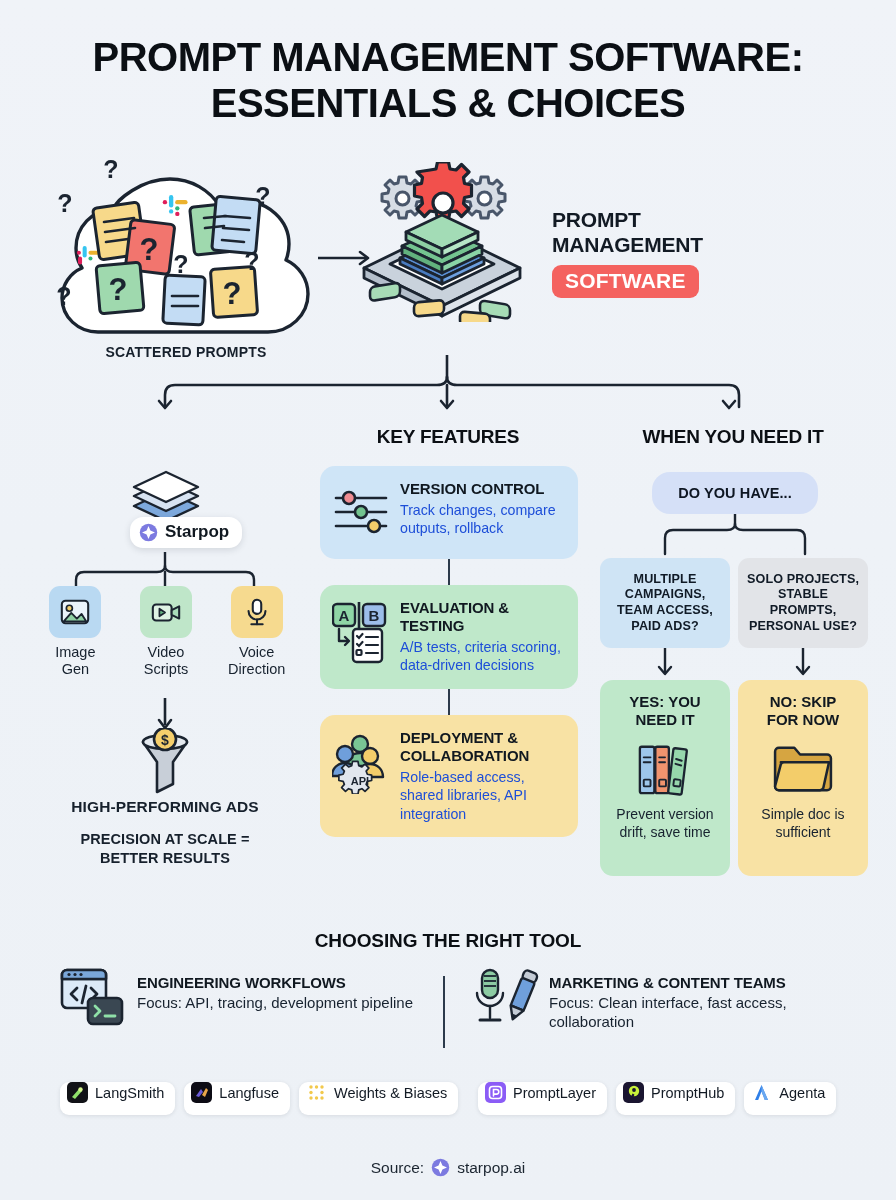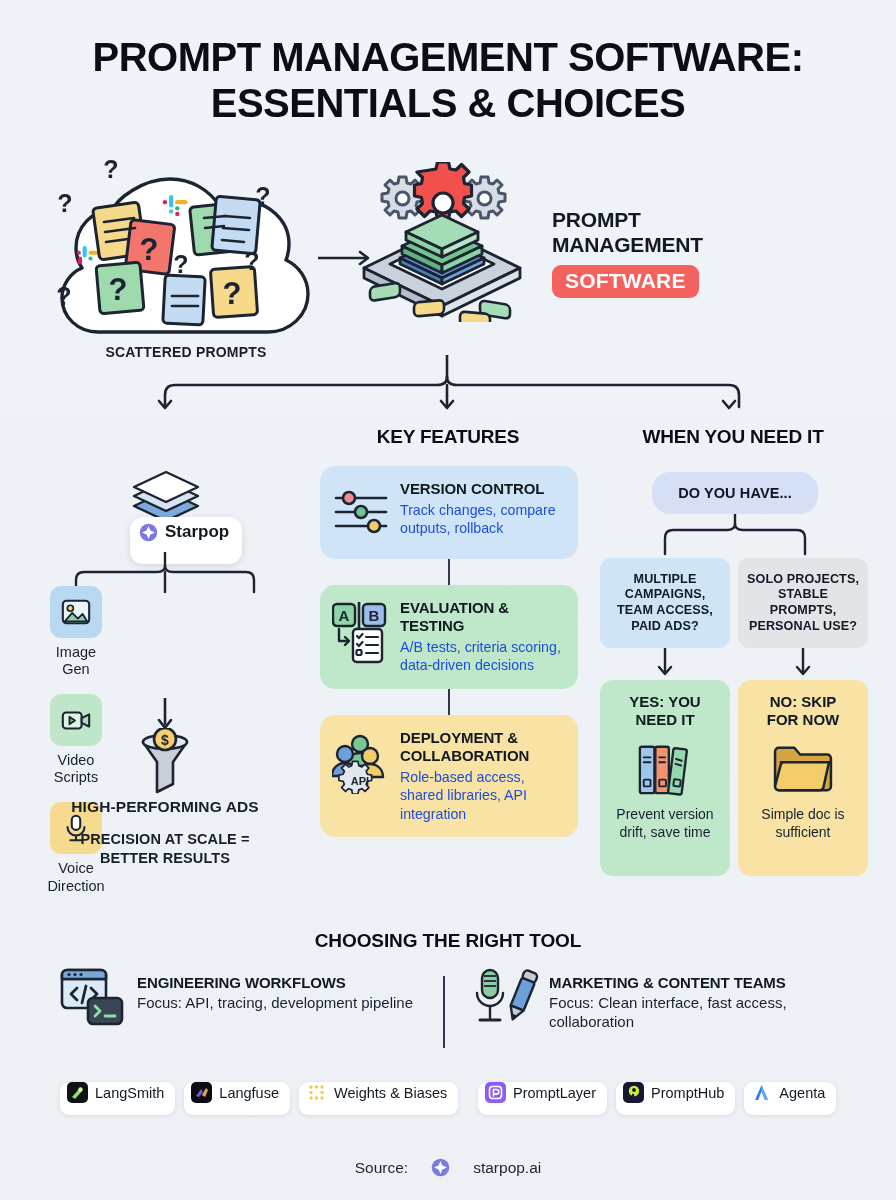--- a/index.html
+++ b/index.html
@@ -55,28 +55,28 @@
   }
   #ch-why  { left:30px;  width:270px; }
   #ch-key  { left:313px; width:270px; }
   #ch-when { left:598px; width:270px; }
 
   
   .c1 { position:absolute; left:24px; top:460px; width:282px; height:430px; }
   .layers { position:absolute; left:106px; top:8px; width:72px; height:56px; }
   .starpop-badge {
     position:absolute; left:106px; top:57px;
-    background:#fff; border-radius:13px; padding:5px 13px 22px 9px;
+    background:#fff; border-radius:13px; padding:5px 13px 6px 9px;
     display:flex; align-items:center; gap:7px;
     box-shadow:0 2px 7px rgba(22,32,44,.13);
     font-size:17px; font-weight:700; color:#101820; white-space:nowrap;
   }
   .sp-dot { width:19px; height:19px; flex:none; }
   .c1-tree { position:absolute; left:0; top:92px; width:282px; height:48px; }
-  .triple { position:absolute; left:14px; top:126px; width:256px; display:flex; gap:16px;flex-direction:column; }
+  .triple { position:absolute; left:14px; top:126px; width:256px; display:flex; gap:16px; }
   .trip { width:76px; text-align:center; }
   .trip .box {
     width:52px; height:52px; margin:0 auto; border-radius:11px;
     display:flex; align-items:center; justify-content:center;
   }
   .trip .box.blue  { background:#b9d9f2; }
   .trip .box.green { background:#bfe6c9; }
   .trip .box.yellow{ background:#f6da8f; }
   .trip .lbl { margin-top:6px; font-size:14.5px; line-height:1.18; color:#17222f; }
   .c1-arrow2 { position:absolute; left:131px; top:238px; width:20px; height:34px; }
@@ -161,21 +161,21 @@
     display:flex; align-items:center; gap:7px; padding:0 11px 12px 7px;
     box-shadow:0 1px 4px rgba(22,32,44,.1);
     font-size:14.5px; color:#121a24; white-space:nowrap;
   }
   .chip .ci { width:21px; height:21px; flex:none; border-radius:5px; }
 
   .source {
     position:absolute; top:1158px; left:0; width:896px; text-align:center;
     font-size:15.5px; color:#1b2530;
   }
-  .source .inner { display:inline-flex; align-items:center; gap:23px; }
+  .source .inner { display:inline-flex; align-items:center; gap:7px; }
   .source .sd { width:19px; height:19px; }
 </style>
 </head>
 <body>
 
 <div class="page">
 
   <div class="title">
     <span>PROMPT MANAGEMENT SOFTWARE:</span>
     <span class="l2">ESSENTIALS &amp; CHOICES</span>

